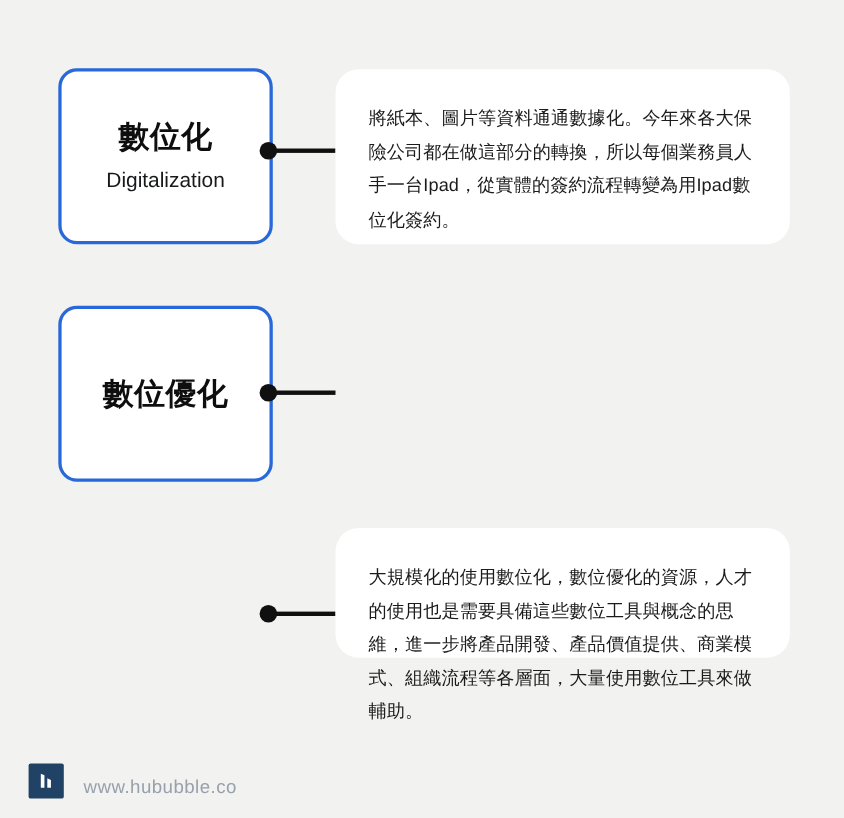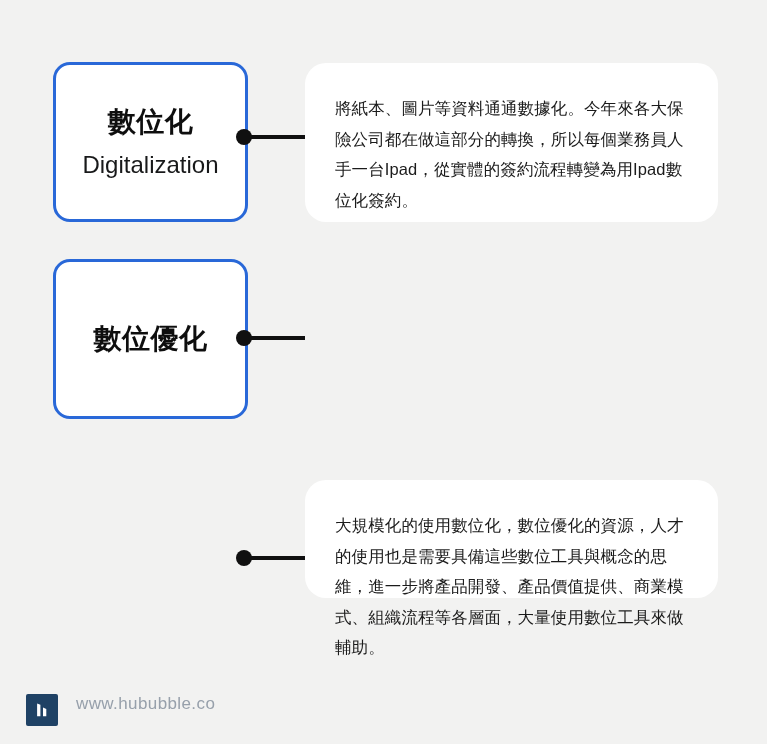--- a/index.html
+++ b/index.html
@@ -54,21 +54,21 @@
 
   .stage-title-zh {
     font-size: 28px;
     font-weight: bold;
     color: #0e0e0e;
     line-height: 1.18;
     letter-spacing: 0.5px;
   }
 
   .stage-title-en {
-    font-size: 24px;
+    font-size: 19px;
     font-weight: normal;
     color: #18191a;
     line-height: 1.22;
     margin-top: 12px;
     max-width: 172px;
   }
 
   
   .connector {
     position: absolute;
@@ -115,21 +115,21 @@
     text-align: left;
     word-break: break-word;
   }
 
   
   .footer {
     position: absolute;
     left: 26px;
     bottom: 18px;
     display: flex;
-    align-items: flex-start;
+    align-items: flex-end;
     gap: 18px;
   }
   .brand-logo {
     width: 32px;
     height: 32px;
     background: #1f4265;
     border-radius: 2px;
     display: flex;
     align-items: center;
     justify-content: center;
@@ -158,21 +158,21 @@
       <div class="connector" style="top:63px;">
         <span class="dot"></span>
         <span class="line"></span>
       </div>
 
       <div class="desc-panel" style="top:1px; height:159px;">
         <p class="desc-text">將紙本、圖片等資料通通數據化。今年來各大保險公司都在做這部分的轉換，所以每個業務員人手一台Ipad，從實體的簽約流程轉變為用Ipad數位化簽約。</p>
       </div>
     </div>
 
-    <div class="row" style="top:259px; height:160px;">
+    <div class="row" style="top:278px; height:160px;">
 
       <div class="stage-card" style="top:0px; height:160px;">
         <div class="stage-title-zh">數位優化</div>
       </div>
 
       <div class="connector" style="top:67px;">
         <span class="dot"></span>
         <span class="line"></span>
       </div>
 

